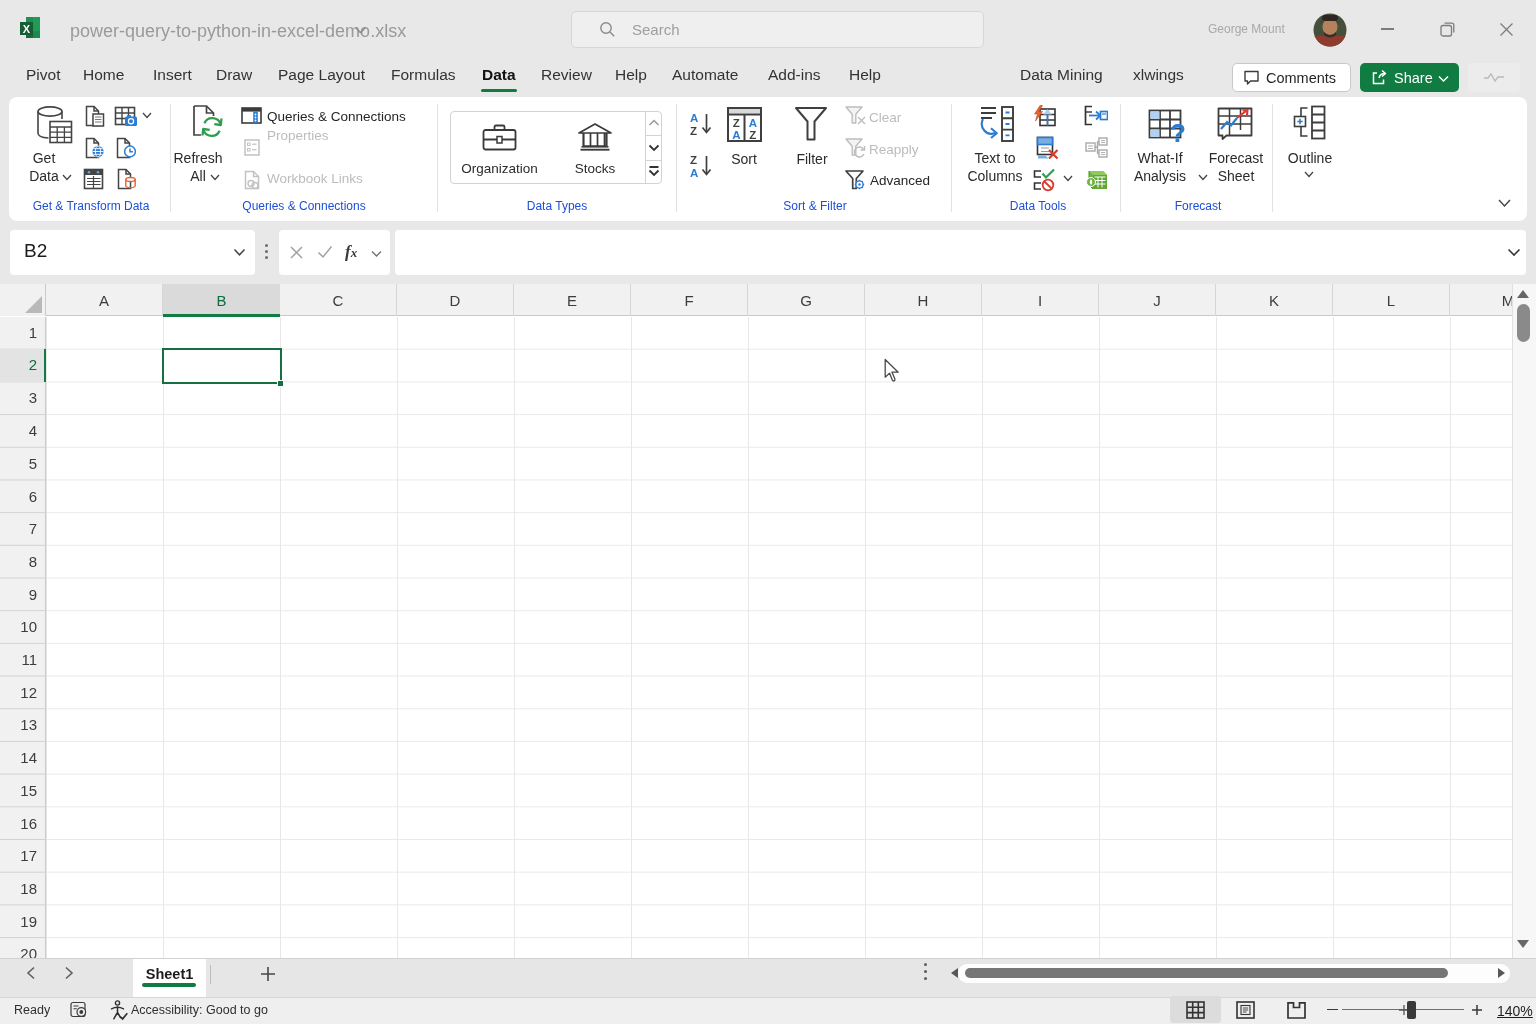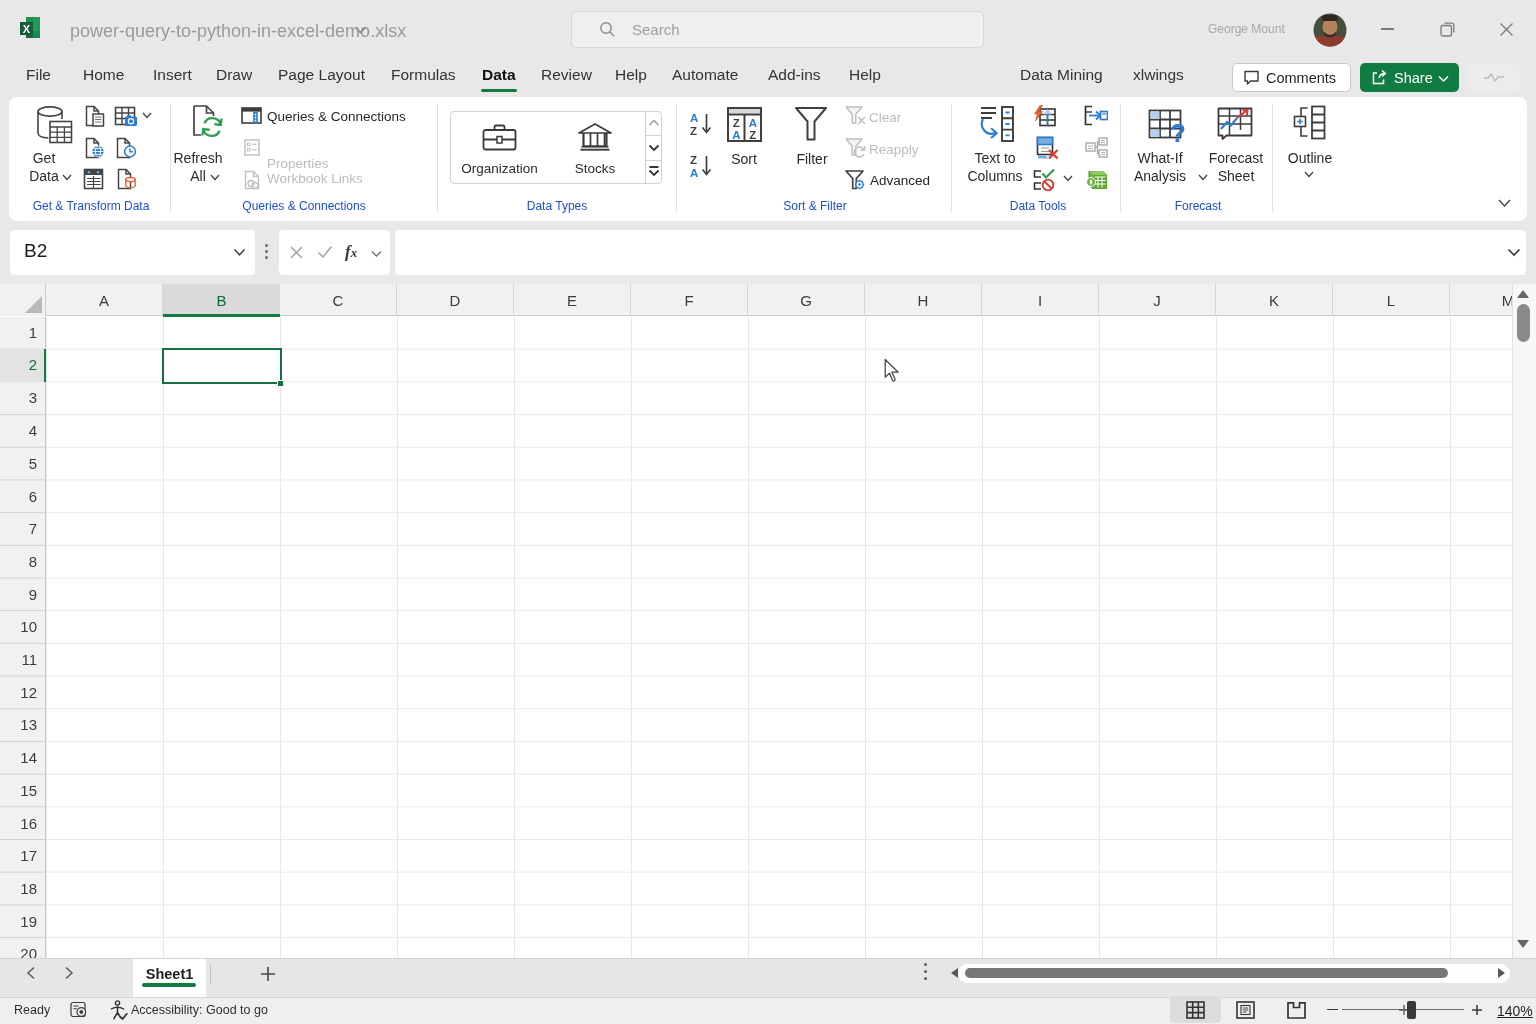--- a/index.html
+++ b/index.html
@@ -58,21 +58,21 @@
 
 <div class="abs" style="left:1381px;top:28px;width:13px;height:1.6px;background:#7c7c7c;"></div>
 <svg class="abs" style="left:1440px;top:22px" width="15" height="15" viewBox="0 0 15 15">
     <rect x="1" y="3.5" width="10.5" height="10.5" rx="2" stroke="#7c7c7c" stroke-width="1.3" fill="none"></rect>
     <path d="M4.5 1.2 H11.8 Q13.8 1.2 13.8 3.2 V10.5" stroke="#7c7c7c" stroke-width="1.3" fill="none"></path>
   </svg>
 <svg class="abs" style="left:1499px;top:22px" width="15" height="15" viewBox="0 0 15 15">
     <path d="M1.5 1.5 L13.5 13.5 M13.5 1.5 L1.5 13.5" stroke="#7c7c7c" stroke-width="1.3"></path>
   </svg>
 
-<div class="menu-item" style="left:26px;">File</div>
+<div class="menu-item" style="left:26px;">Pivot</div>
 <div class="menu-item" style="left:83px;">Home</div>
 <div class="menu-item" style="left:153px;">Insert</div>
 <div class="menu-item" style="left:216px;">Draw</div>
 <div class="menu-item" style="left:278px;">Page Layout</div>
 <div class="menu-item" style="left:391px;">Formulas</div>
 <div class="menu-item" style="left:482px;font-weight:bold;color:#111;">Data</div>
 <div class="abs" style="left:481px;top:89px;width:36px;height:3px;background:#107c41;border-radius:2px;"></div>
 <div class="menu-item" style="left:541px;">Review</div>
 <div class="menu-item" style="left:615px;">Help</div>
 <div class="menu-item" style="left:672px;">Automate</div>
@@ -202,21 +202,21 @@
     <circle cx="14.5" cy="13.5" r="0.9" fill="#fff"></circle>
 </svg>
 <div class="abs smalltxt" style="left:267px;top:109px;">Queries &amp; Connections</div>
 <svg class="abs" style="left:244px;top:139px" width="16" height="17" viewBox="0 0 16 17">
   <rect x="1" y="1" width="14" height="15" fill="#fff" stroke="#c2c2c2" stroke-width="1.5"></rect>
   <rect x="3.5" y="4" width="2.5" height="2.5" fill="none" stroke="#c2c2c2" stroke-width="1"></rect>
   <path d="M8 5.2 H12.5" stroke="#c2c2c2" stroke-width="1.2"></path>
   <rect x="3.5" y="9.5" width="2.5" height="2.5" fill="none" stroke="#c2c2c2" stroke-width="1"></rect>
   <path d="M8 10.7 H12.5" stroke="#c2c2c2" stroke-width="1.2"></path>
 </svg>
-<div class="abs smalltxt gray" style="left:267px;top:156px;">Properties</div>
+<div class="abs smalltxt gray" style="left:267px;top:128px;">Properties</div>
 <svg class="abs" style="left:244px;top:170px" width="18" height="20" viewBox="0 0 18 20">
   <path d="M1.5 1.5 H9.5 L14.5 6.5 V18.5 H1.5 Z" fill="#fff" stroke="#c2c2c2" stroke-width="1.5"></path>
   <path d="M9.5 1.5 V6.5 H14.5" fill="none" stroke="#c2c2c2" stroke-width="1.5"></path>
   <circle cx="7" cy="13.5" r="3" fill="none" stroke="#c2c2c2" stroke-width="1.4"></circle>
   <circle cx="11" cy="15.5" r="3" fill="none" stroke="#c2c2c2" stroke-width="1.4"></circle>
 </svg>
 <div class="abs smalltxt gray" style="left:267px;top:171px;">Workbook Links</div>
 <div class="glabel" style="left:229px;width:150px;">Queries &amp; Connections</div>
 
 <div class="abs" style="left:450px;top:111px;width:212px;height:73px;background:#fff;border:1px solid #d3d3d3;border-radius:4px;"></div>

